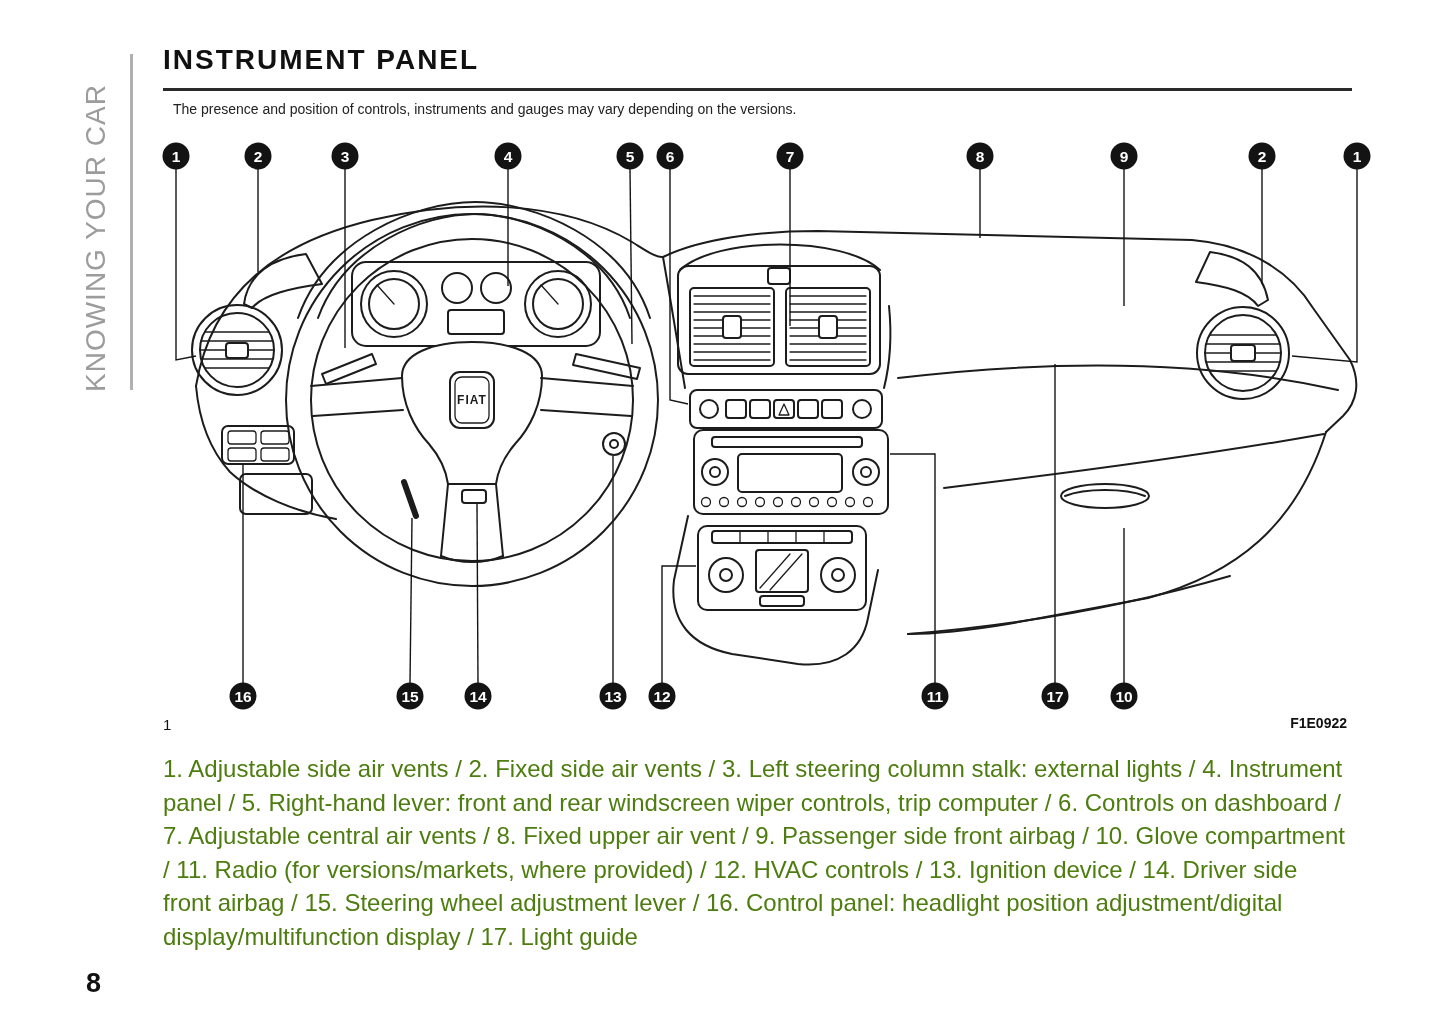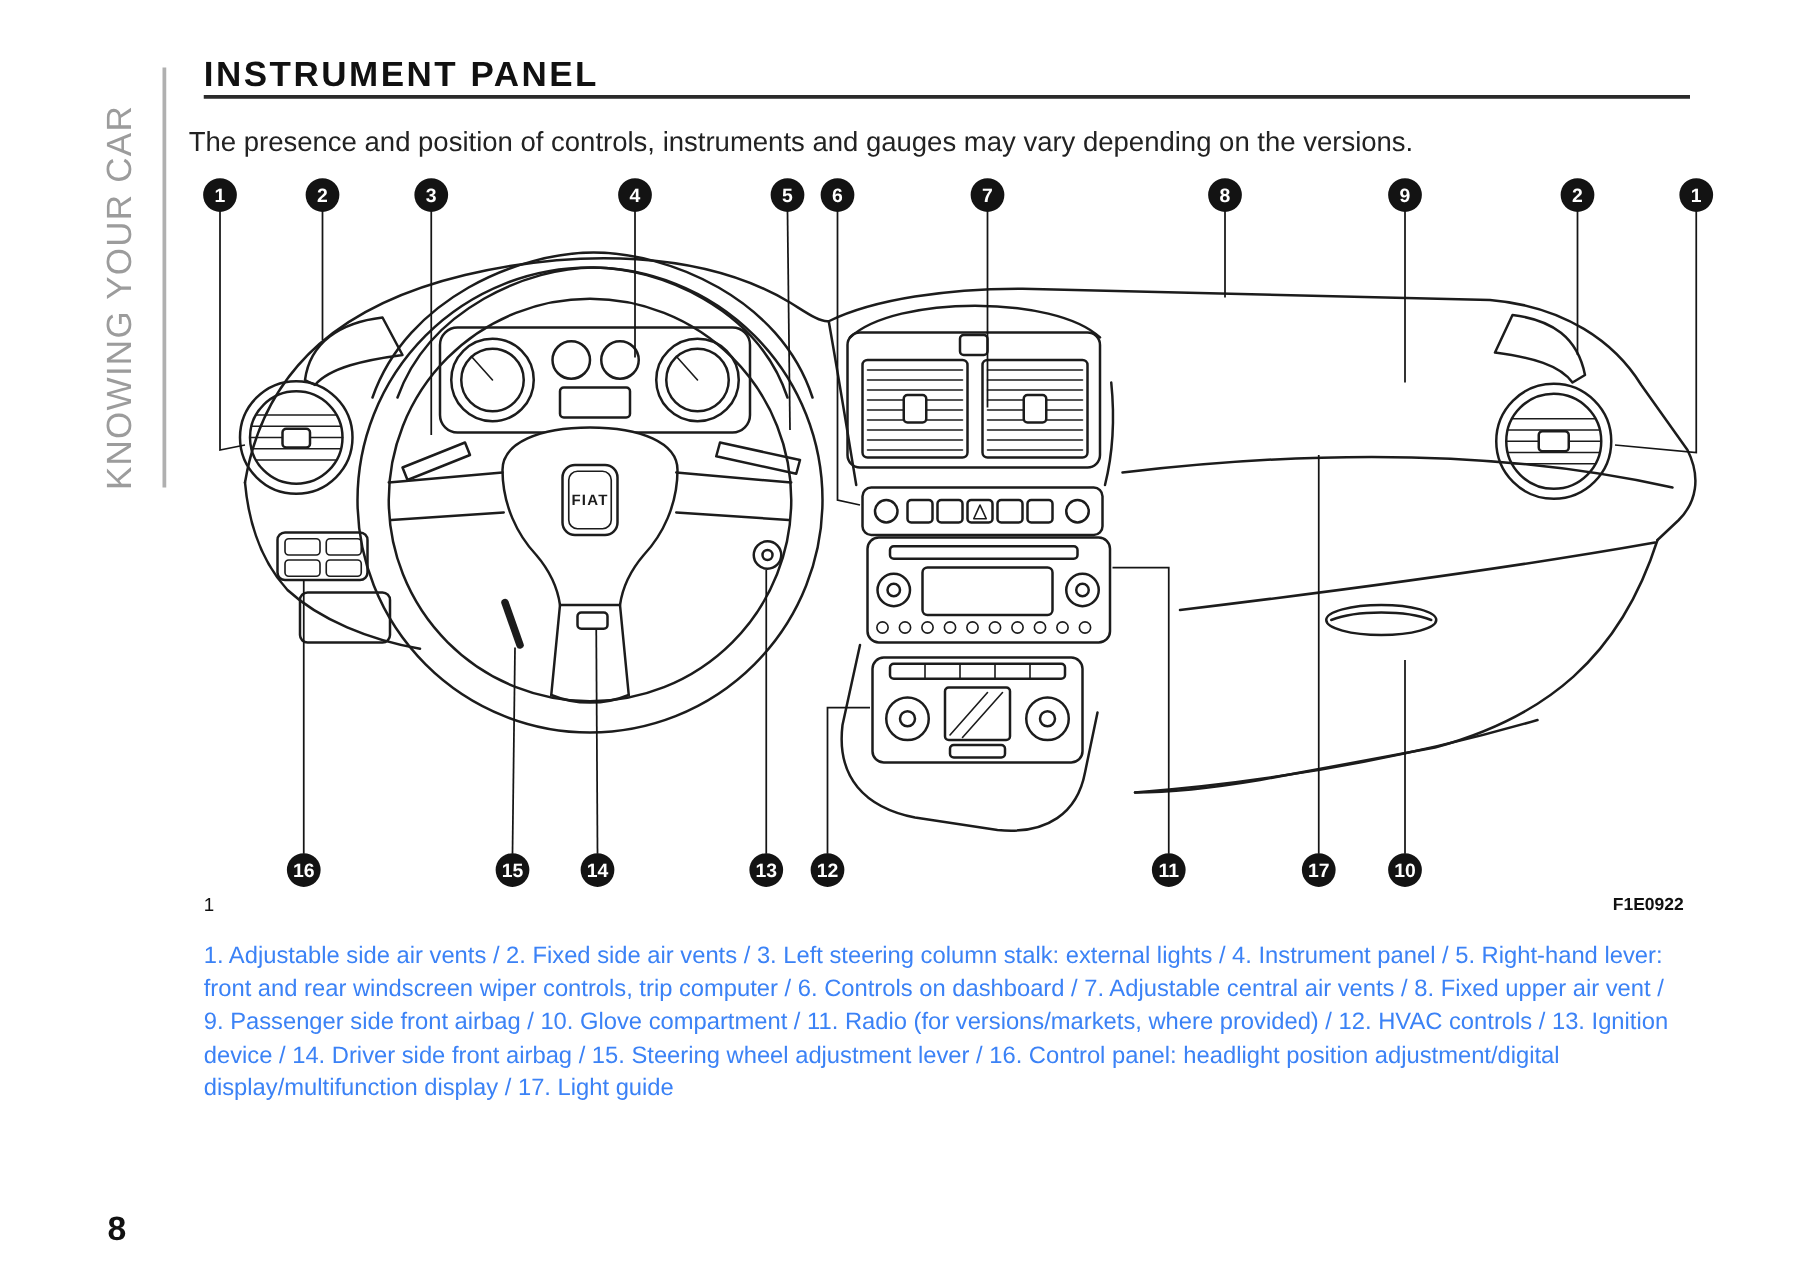--- a/index.html
+++ b/index.html
@@ -7,30 +7,30 @@
   body { font-family:"Liberation Sans", sans-serif; color:#111; }
   .page { position:relative; width:1445px; height:1026px; background:#fff; overflow:hidden; }
 
   .chapter-label { position:absolute; left:80px; top:52px; height:340px;
     writing-mode:vertical-rl; transform:rotate(180deg);
     font-size:28px; letter-spacing:1px; color:#9c9c9c; white-space:nowrap; }
   .chapter-rule { position:absolute; left:130px; top:54px; width:3px; height:336px; background:#b0b0b0; }
 
   .title { position:absolute; left:163px; top:44px; width:1189px;
     font-size:28px; font-weight:bold; letter-spacing:2px; color:#111;
-    padding-bottom:0; border-bottom:3px solid #2a2a2a; }
-  .intro { position:absolute; left:151px; top:101px; width:1190px; font-size:22px; color:#222; }
+    padding-bottom:12px; border-bottom:3px solid #2a2a2a; }
+  .intro { position:absolute; left:173px; top:101px; width:1190px; font-size:14px; color:#222; }
 
   .figure { position:absolute; left:0; top:138px; width:1445px; height:600px; }
   .figure svg { position:absolute; left:0; top:0; }
   .fig-number { position:absolute; left:163px; top:578px; font-size:15px; color:#111; }
   .fig-code { position:absolute; right:98px; top:577px; font-size:14px; font-weight:bold; color:#111; }
 
   .legend { position:absolute; left:163px; top:752px; width:1186px;
-    font-size:19px; line-height:1.4; color:#3b82f6; }
+    font-size:24px; line-height:1.4; color:#4d7c0f; }
   .page-num { position:absolute; left:86px; top:968px; font-size:27px; font-weight:bold; }
 
   .draw { stroke:#1c1c1c; fill:none; stroke-width:2; stroke-linecap:round; stroke-linejoin:round; }
   .thin { stroke-width:1.3; }
   .fillw { fill:#ffffff; }
   #leaders polyline { fill:none; stroke:#151515; stroke-width:1.4; }
   #callouts circle { fill:#131313; }
   #callouts text { fill:#fff; font-family:"Liberation Sans", sans-serif;
     font-size:15.5px; font-weight:bold; text-anchor:middle; }
   #fiat-text { font-size:12px; font-weight:bold; text-anchor:middle; fill:#1c1c1c; letter-spacing:1px;

